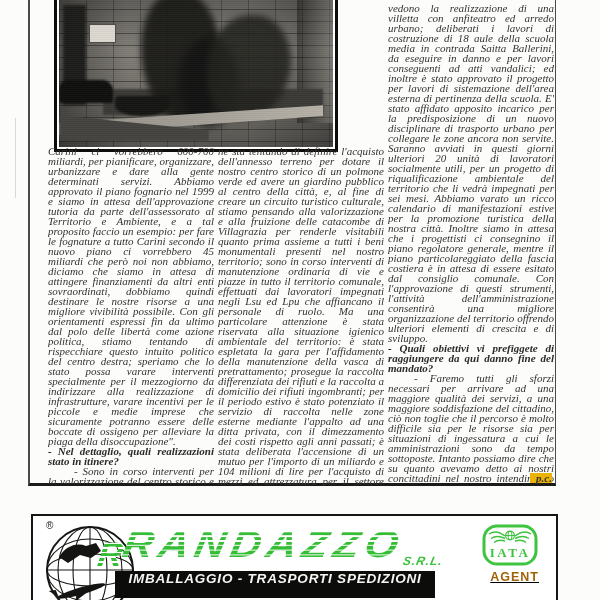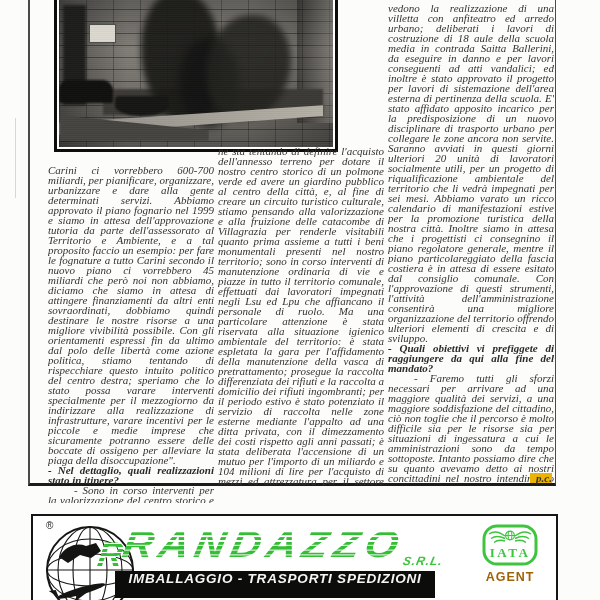--- a/index.html
+++ b/index.html
@@ -47,21 +47,21 @@
     background:repeating-linear-gradient(0deg, rgba(255,255,255,.06) 0 1px, rgba(0,0,0,.06) 1px 2px);}
 
   
   .col{
     position:absolute;width:166px;color:#34322e;
     font-size:11px;line-height:10px;text-align:justify;overflow:hidden;font-style:italic;
   }
   .col p{margin:0;}
   .col .question{font-weight:bold;color:#2b2a27;}
   .col .answer{text-indent:26px;}
-  .col1{left:48px;top:146px;height:338px;margin-top:19px;}
+  .col1{left:48px;top:146px;height:338px;}
   .col2{left:218px;top:146px;height:340px;}
   .col3{left:388px;top:3px;height:481px;}
   .sig{position:absolute;right:2px;bottom:1px;font-weight:bold;background:#eab308;padding-left:6px;}
 
   
   .ad{
     position:absolute;left:31px;top:514px;width:527px;height:92px;
     border:2px solid #151513;background:#fff;box-sizing:border-box;
     font-family:"Liberation Sans", sans-serif;
   }
@@ -84,21 +84,21 @@
   .suffix{
     position:absolute;left:370px;top:38px;
     font:italic 700 12px "Liberation Sans", sans-serif;letter-spacing:1px;
     color:#3ec43e;transform:skewX(-12deg);
   }
   .banner{
     position:absolute;left:82px;top:55px;width:320px;height:27px;
     background:#0c0c0b;color:#f5f5f2;text-align:center;line-height:27px;
     font:italic 700 13.5px "Liberation Sans", sans-serif;letter-spacing:.8px;white-space:nowrap;
   }
-  .iata-badge{position:absolute;left:448px;top:8px;width:58px;text-align:center;}
+  .iata-badge{position:absolute;left:448px;top:8px;width:58px;text-align:right;text-decoration:underline;}
   .agent{font:700 12.5px "Liberation Sans", sans-serif;color:#a16207;letter-spacing:1px;margin-top:0;}
 </style>
 </head>
 <body>
 
 <div class="page">
 
   <div class="scan-artifact"></div>
   <div class="article-frame"></div>
 
@@ -125,21 +125,21 @@
     <p class="question">- Nel dettaglio, quali realizzazioni stato in itinere?</p>
     <p class="answer">- Sono in corso interventi per la valorizzazione del centro storico e dei beni monumentali con interventi alla chiesa di S. Vito, al piano di S. Domenico, è in corso di definizione la ristrutturazzione del Chiostro dei Carmelitani e l'amministrazio-</p>
   </div>
 
   <div class="col col2">
     <p class="body">ne sta tentando di definire l'acquisto dell'annesso terreno per dotare il nostro centro storico di un polmone verde ed avere un giardino pubblico al centro della città, e, al fine di creare un circuito turistico culturale, stiamo pensando alla valorizzazione e alla fruizione delle catacombe di Villagrazia per renderle visitabili quanto prima assieme a tutti i beni monumentali presenti nel nostro territorio; sono in corso interventi di manutenzione ordinaria di vie e piazze in tutto il territorio comunale, effettuati dai lavoratori impegnati negli Lsu ed Lpu che affiancano il personale di ruolo. Ma una particolare attenzione è stata riservata alla situazione igienico ambientale del territorio: è stata espletata la gara per l'affidamento della manutenzione della vasca di pretrattamento; prosegue la raccolta differenziata dei rifiuti e la raccolta a domicilio dei rifiuti ingombranti; per il periodo estivo è stato potenziato il servizio di raccolta nelle zone esterne mediante l'appalto ad una ditta privata, con il dimezzamento dei costi rispetto agli anni passati; è stata deliberata l'accensione di un mutuo per l'importo di un miliardo e 104 milioni di lire per l'acquisto di mezzi ed attrezzatura per il settore igiene ambientale (cassonetti, compattatore, ecc.); è stato autorizzato l'affidamento diretto per due interventi di disinfestazione del territorio</p>
   </div>
 
   <div class="col col3">
     <p class="body">vedono la realizzazione di una villetta con anfiteatro ed arredo urbano; deliberati i lavori di costruzione di 18 aule della scuola media in contrada Saitta Ballerini, da eseguire in danno e per lavori conseguenti ad atti vandalici; ed inoltre è stato approvato il progetto per lavori di sistemazione dell'area esterna di pertinenza della scuola. E' stato affidato apposito incarico per la predisposizione di un nuovo disciplinare di trasporto urbano per collegare le zone ancora non servite. Saranno avviati in questi giorni ulteriori 20 unità di lavoratori socialmente utili, per un progetto di riqualificazione ambientale del territorio che li vedrà impegnati per sei mesi. Abbiamo varato un ricco calendario di manifestazioni estive per la promozione turistica della nostra città. Inoltre siamo in attesa che i progettisti ci consegnino il piano regolatore generale, mentre il piano particolareggiato della fascia costiera è in attesa di essere esitato dal consiglio comunale. Con l'approvazione di questi strumenti, l'attività dell'amministrazione consentirà una migliore organizzazione del territorio offrendo ulteriori elementi di crescita e di sviluppo.</p>
-    <p class="question">- Quali obiettivi vi prefiggete di raggiungere da qui alla fine del mandato?</p>
+    <p class="question">- Quali obiettivi vi prefiggete di raggiungere da qui danno fine del mandato?</p>
     <p class="answer">- Faremo tutti gli sforzi necessari per arrivare ad una maggiore qualità dei servizi, a una maggiore soddisfazione del cittadino, ciò non toglie che il percorso è molto difficile sia per le risorse sia per situazioni di ingessatura a cui le amministrazioni sono da tempo sottoposte. Intanto possiamo dire che su quanto avevamo detto ai nostri concittadini nel nostro intendimento programmatico gran parte è stato o realizzato o in itinere, per cui sotto questo aspetto noi pensiamo di essere soddisfatti ma credo che dovremmo continuare a lavorare con l'impegno sin qui profuso cercando di dare sempre servizi migliori alla gente.</p>
     <span class="sig">p.c.</span>
   </div>
 
   <div class="ad">
     <span class="reg">®</span>
 
     <div class="globe-wrap">
       <svg width="94" height="94" viewBox="0 0 94 94">
         <circle cx="47" cy="47" r="43" fill="#ffffff" stroke="#161614" stroke-width="2"></circle>

